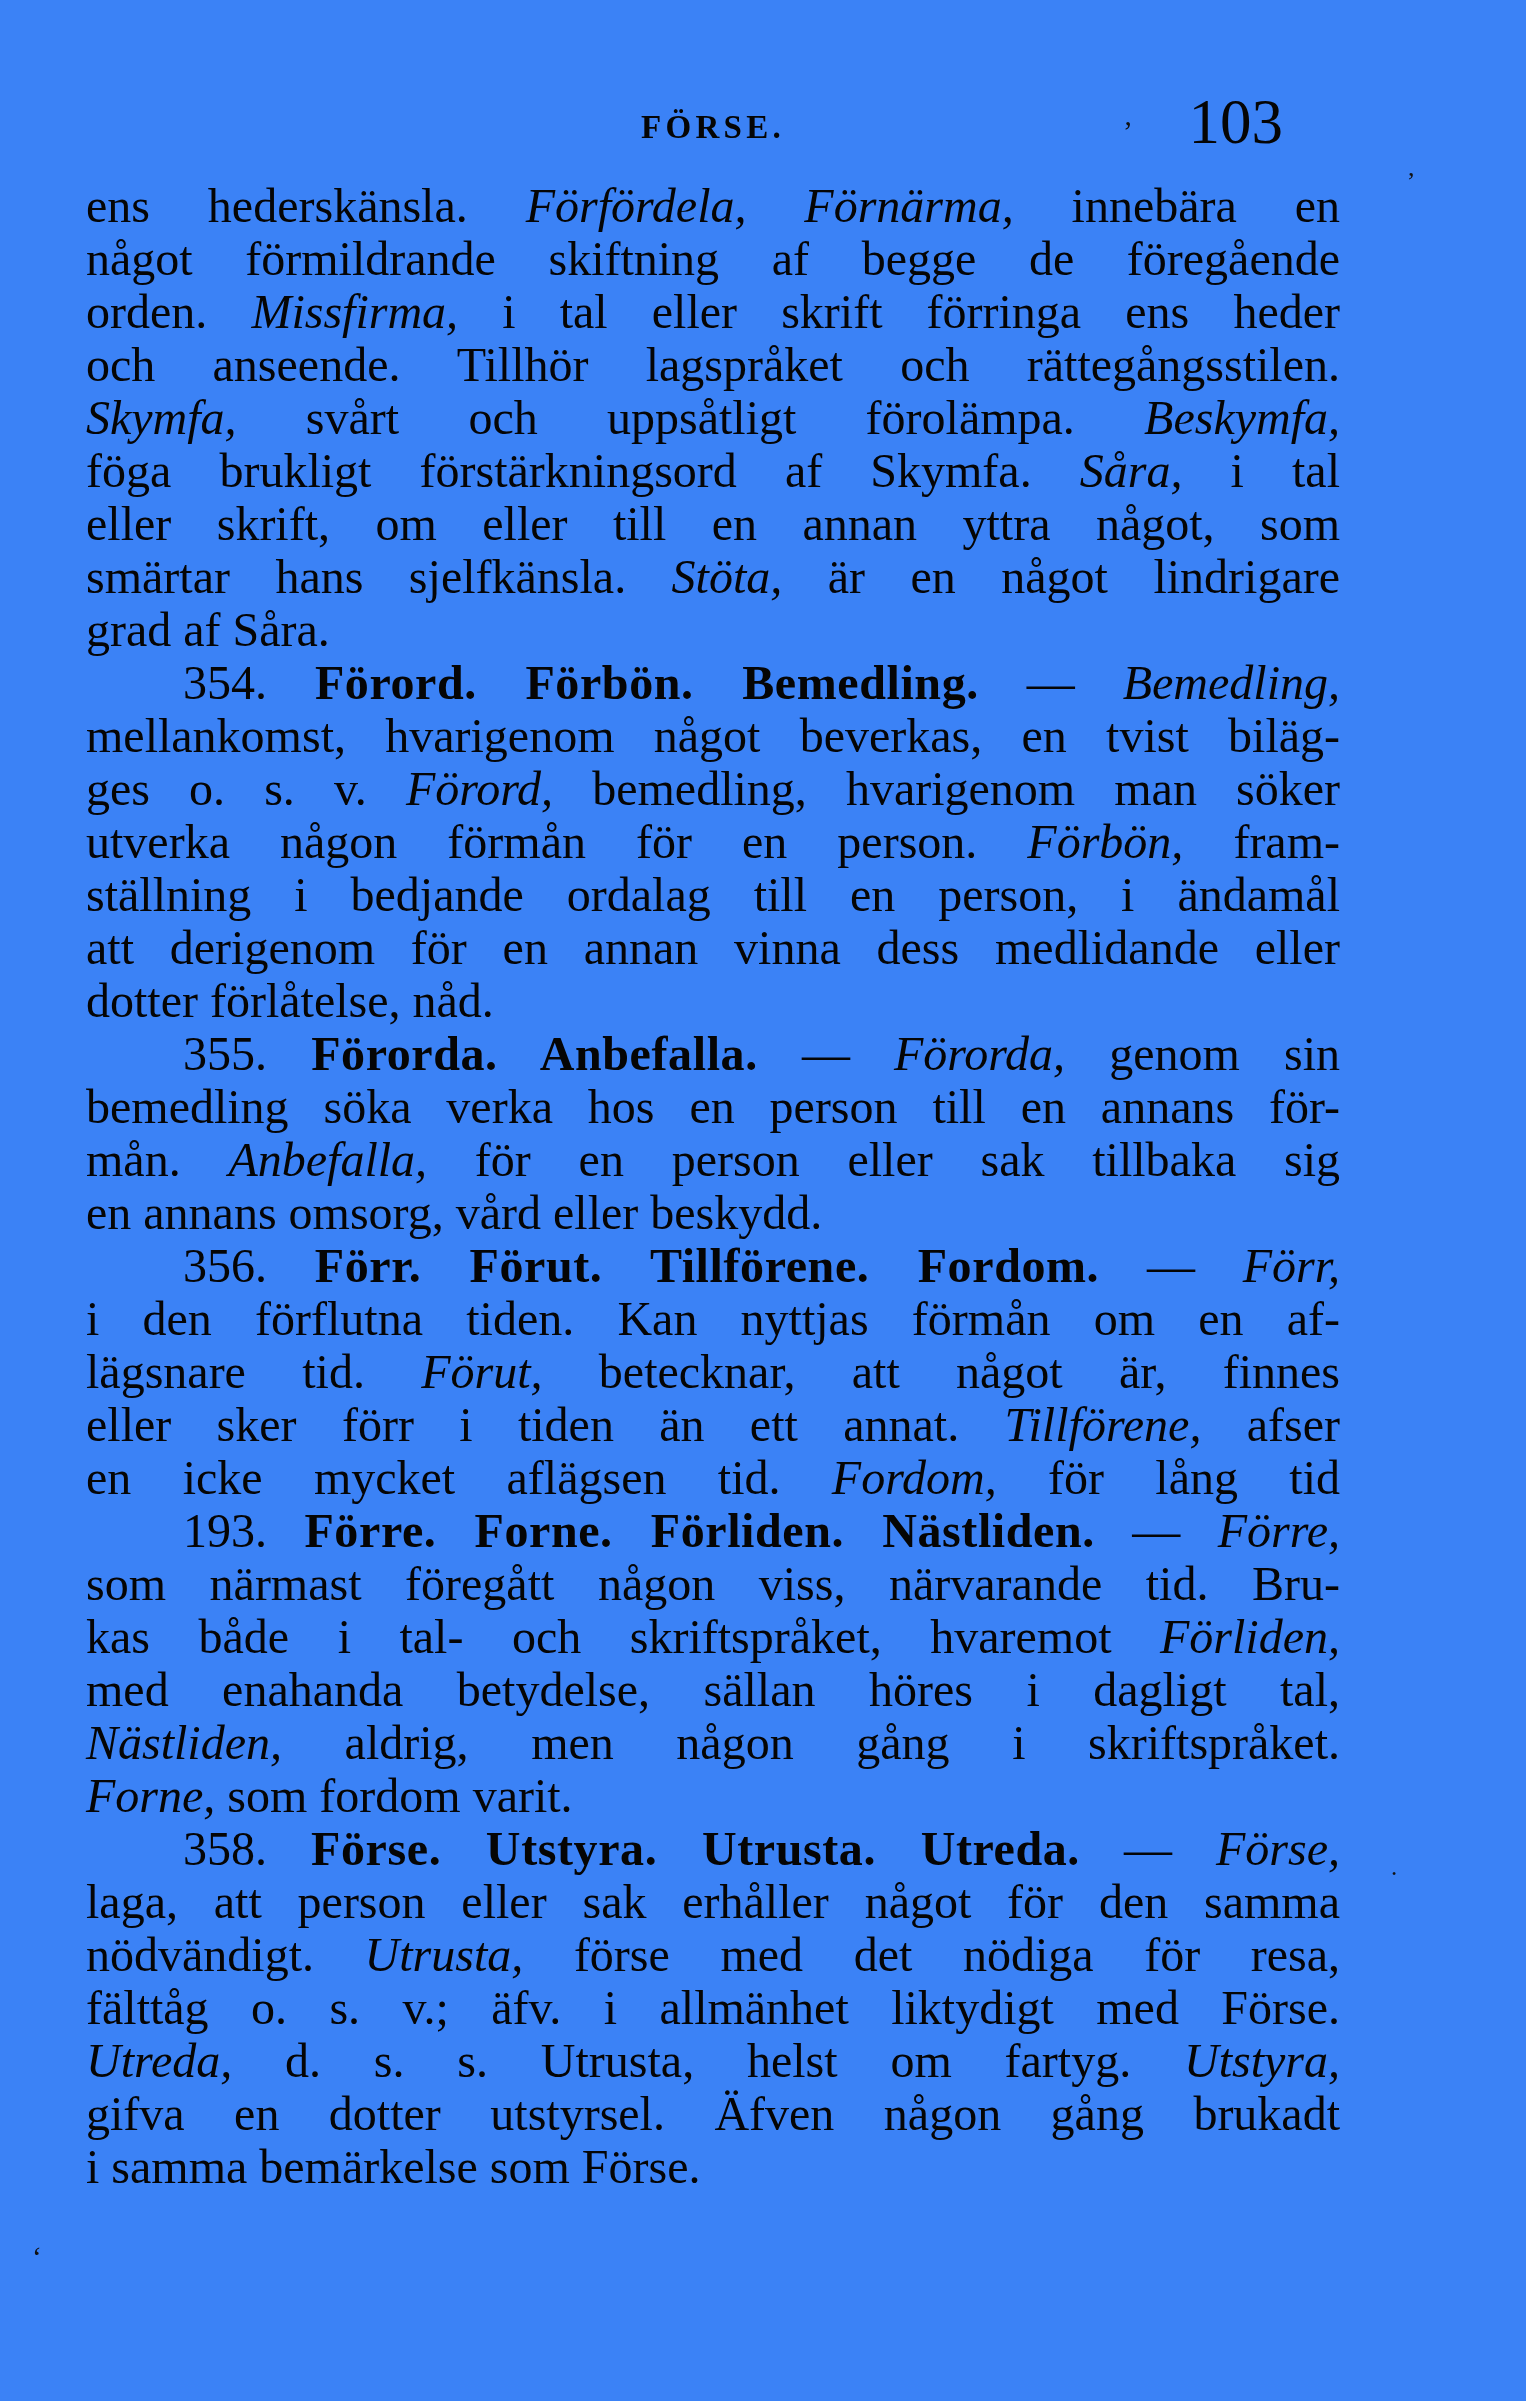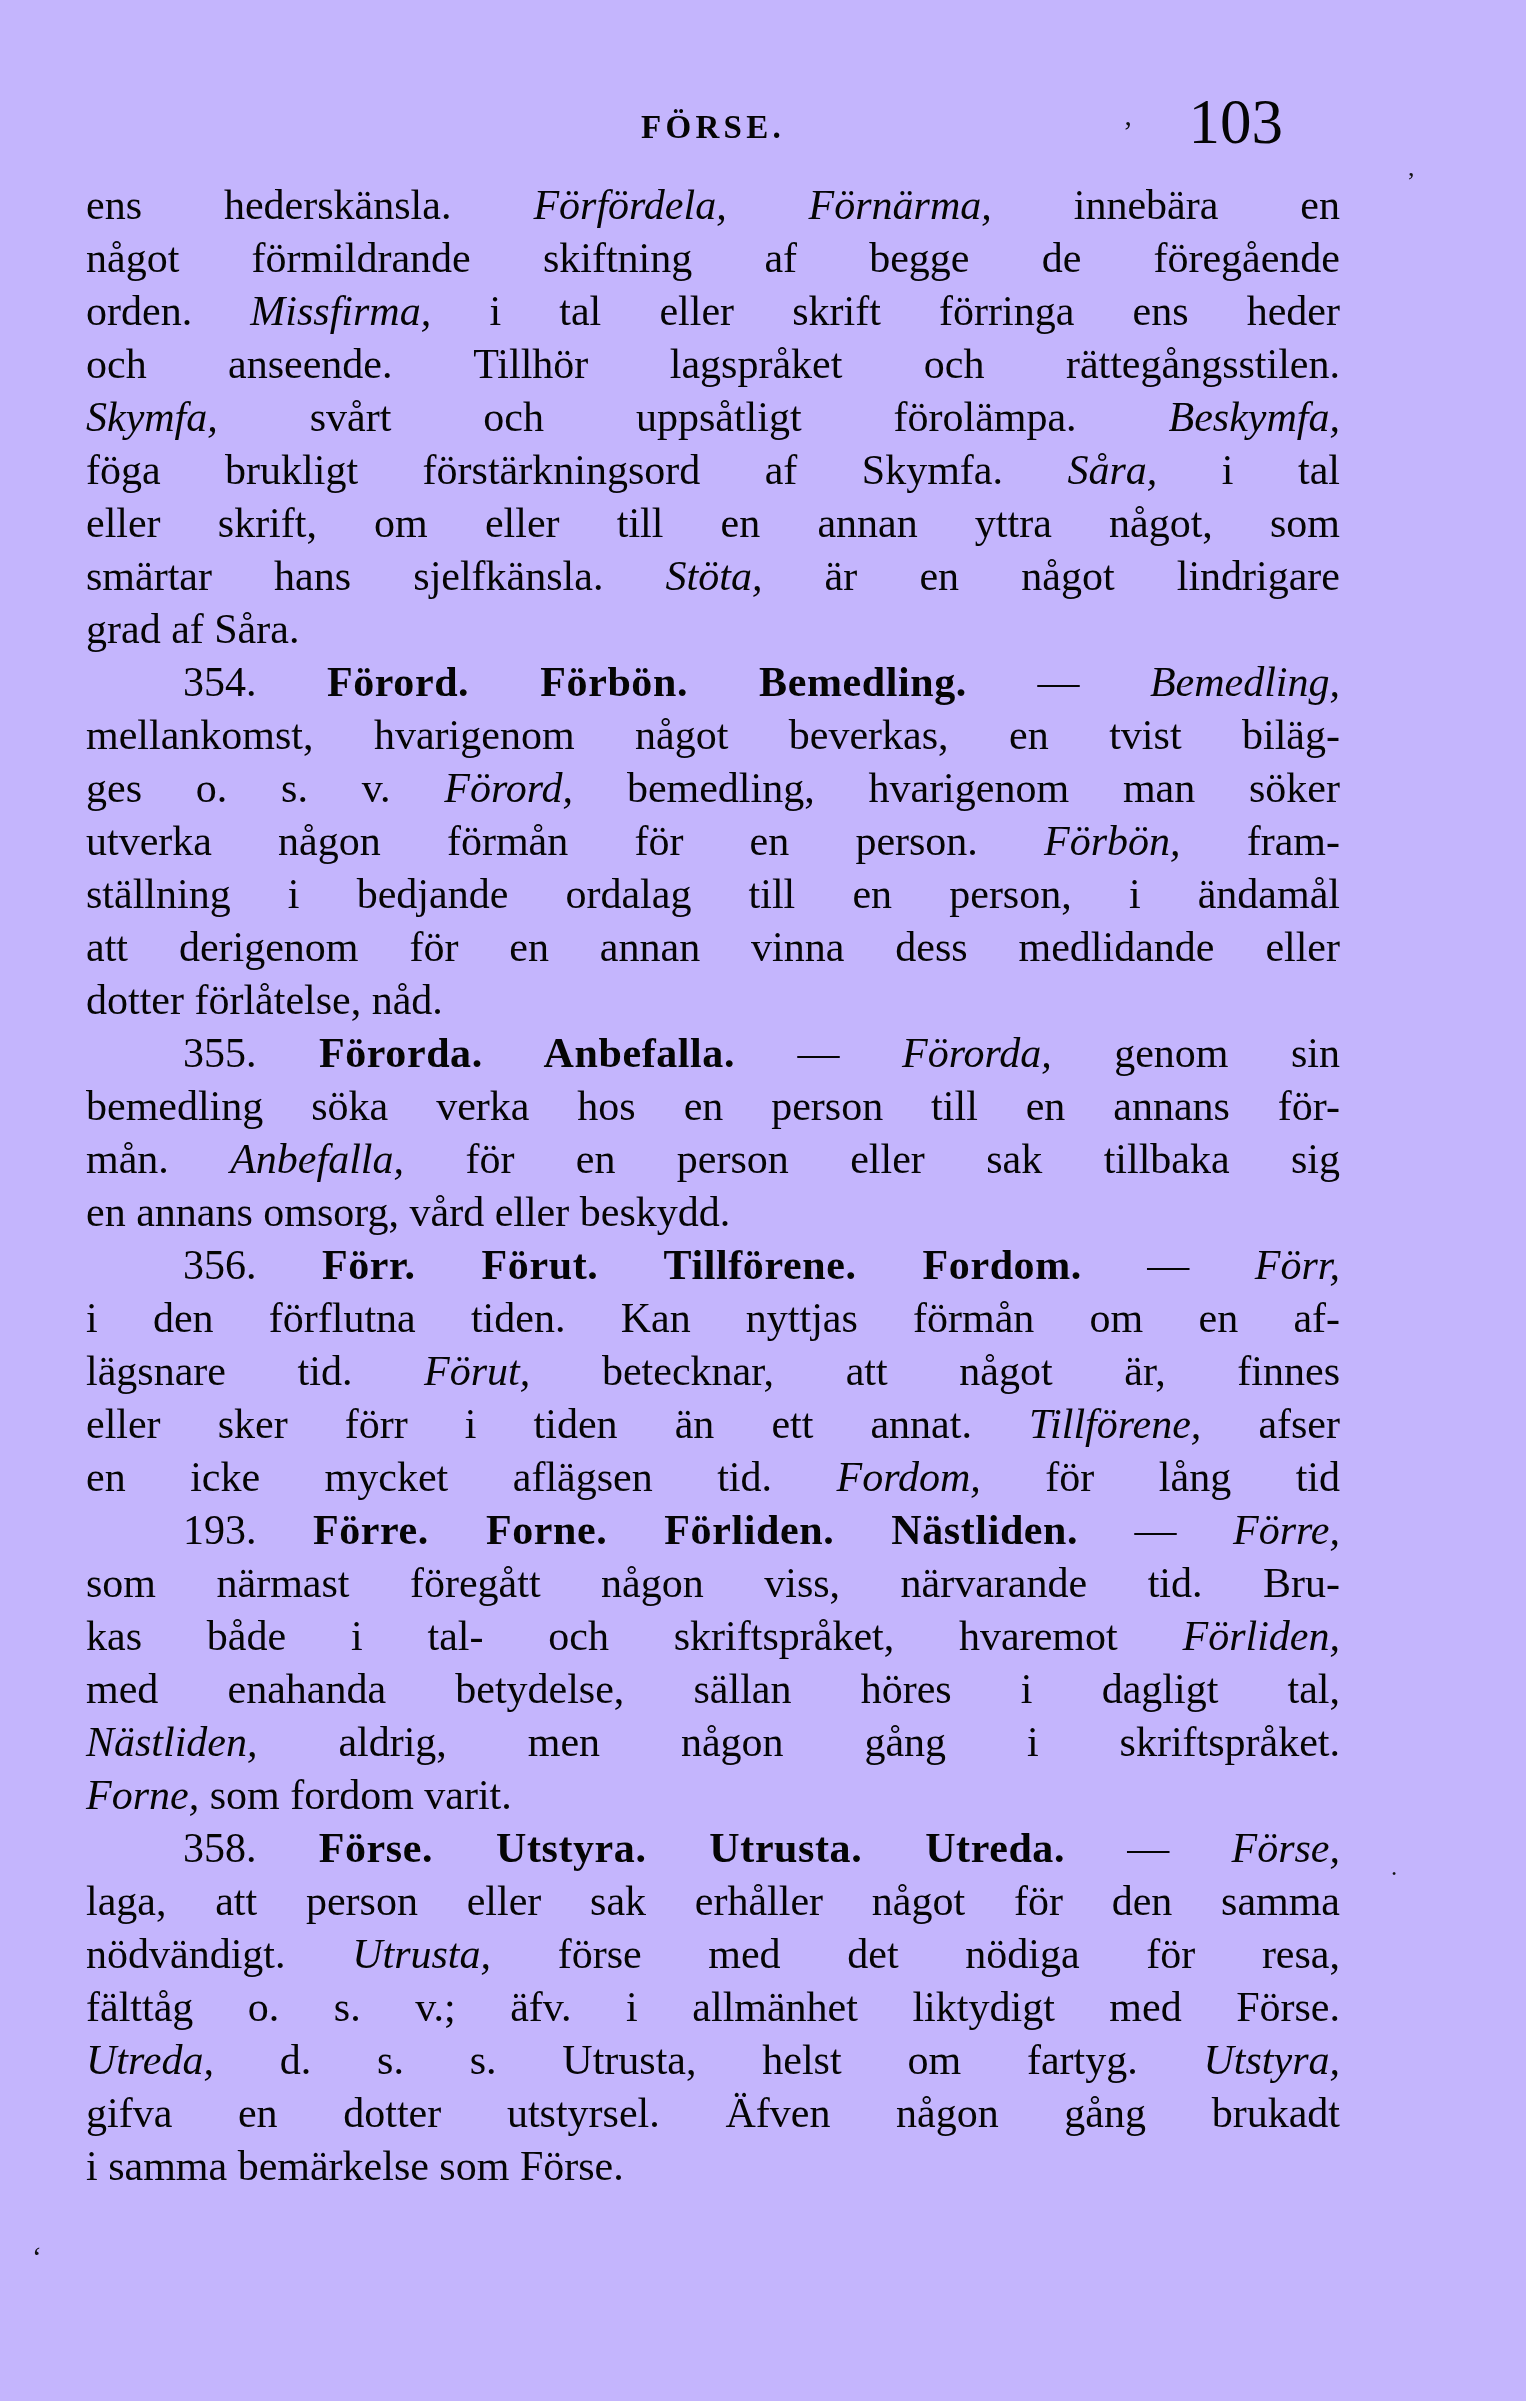--- a/index.html
+++ b/index.html
@@ -4,21 +4,21 @@
 <style>
   html, body {
     margin: 0;
     padding: 0;
     background: #ffffff;
   }
   .page {
     position: relative;
     width: 1526px;
     height: 2401px;
-    background: #c4b5fd;
+    background: #3b82f6;
     color: #050505;
     font-family: "Liberation Serif", "DejaVu Serif", serif;
     overflow: hidden;
   }
   .header-row {
     position: absolute;
     left: 86px;
     top: 109px;
     width: 1254px;
     height: 74px;
@@ -37,21 +37,21 @@
     right: 243px;
     font-size: 63px;
     line-height: 1;
     font-family: "Liberation Serif", "DejaVu Serif", serif;
   }
   .text-block {
     position: absolute;
     left: 86px;
     top: 179px;
     width: 1254px;
-    font-size: 42px;
+    font-size: 48px;
     line-height: 53px;
   }
   .line {
     text-align: justify;
     text-align-last: justify;
     white-space: nowrap;
   }
   .line.last {
     text-align-last: left;
     white-space: normal;

